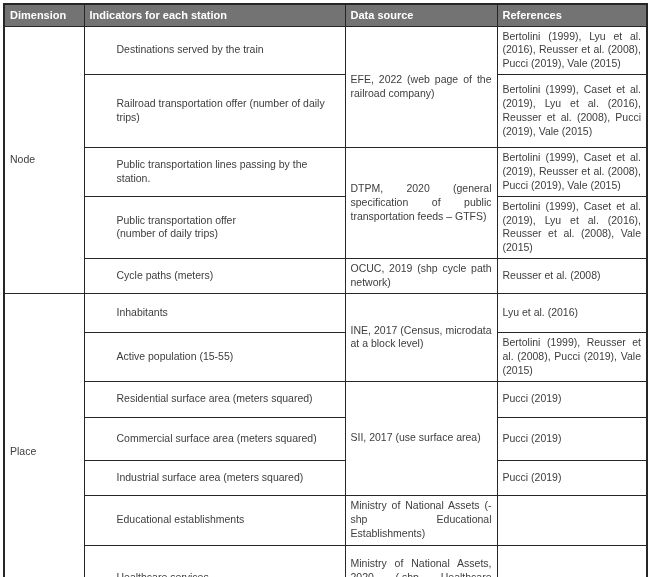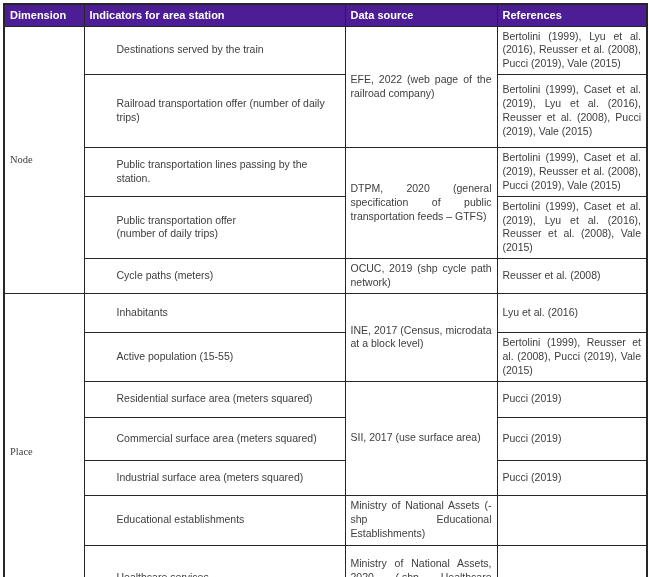--- a/index.html
+++ b/index.html
@@ -22,32 +22,31 @@
   td, th {
     border: 1px solid #262626;
     padding: 3px 5px;
     font-size: 10.5px;
     line-height: 1.32;
     color: #3d3d3d;
     vertical-align: middle;
     overflow: hidden;
   }
   th.hdr {
-    background: #4c1d95;
+    background: #737373;
     color: #ffffff;
     font-weight: bold;
     font-size: 11px;
     text-align: left;
     height: 16px;
     padding: 3px 5px;
   }
   td.dim-cell {
     text-align: left;
     vertical-align: middle;
-    font-family: Liberation Serif, serif;
   }
   td.ind-cell {
     text-align: left;
     white-space: pre-line;
     padding-left: 32px;
   }
   td.src-cell, td.ref-cell {
     text-align: justify;
     margin-left: 43px;
   }
@@ -59,21 +58,21 @@
   <table class="indicators-table">
     <colgroup>
       <col style="width:80px">
       <col style="width:261px">
       <col style="width:152px">
       <col style="width:150px">
     </colgroup>
     <thead>
       <tr style="height:22px">
         <th class="hdr">Dimension</th>
-        <th class="hdr">Indicators for area station</th>
+        <th class="hdr">Indicators for each station</th>
         <th class="hdr">Data source</th>
         <th class="hdr">References</th>
       </tr>
     </thead>
     <tbody>
 
       <tr style="height:46px">
         <td class="dim-cell" rowspan="5">Node</td>
         <td class="ind-cell">Destinations served by the train</td>
         <td class="src-cell" rowspan="2">EFE, 2022 (web page of the railroad company)</td>

